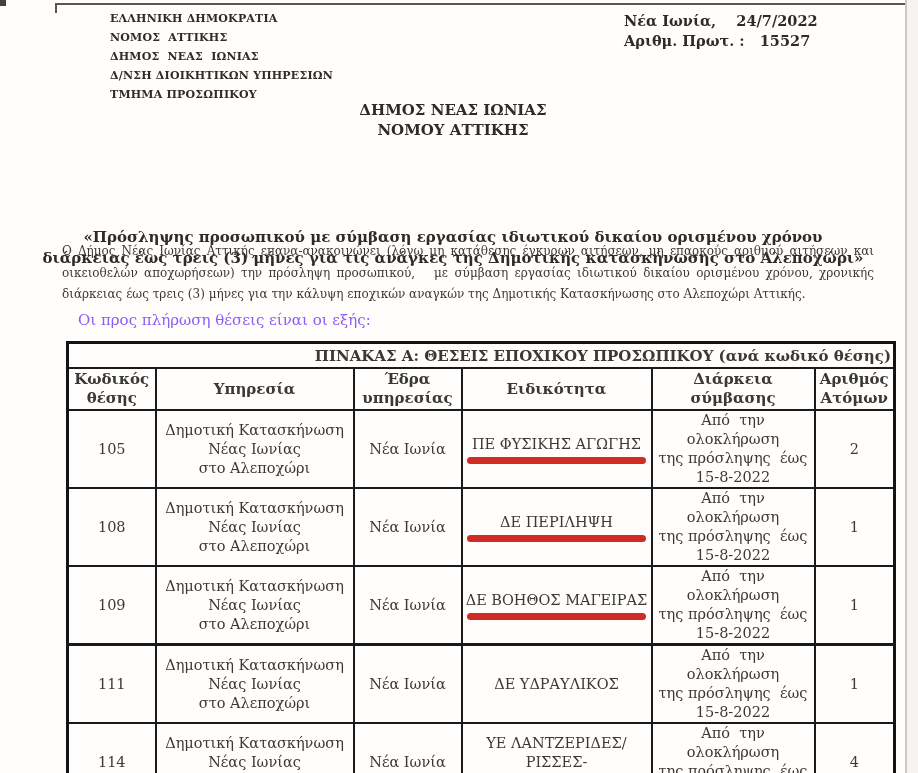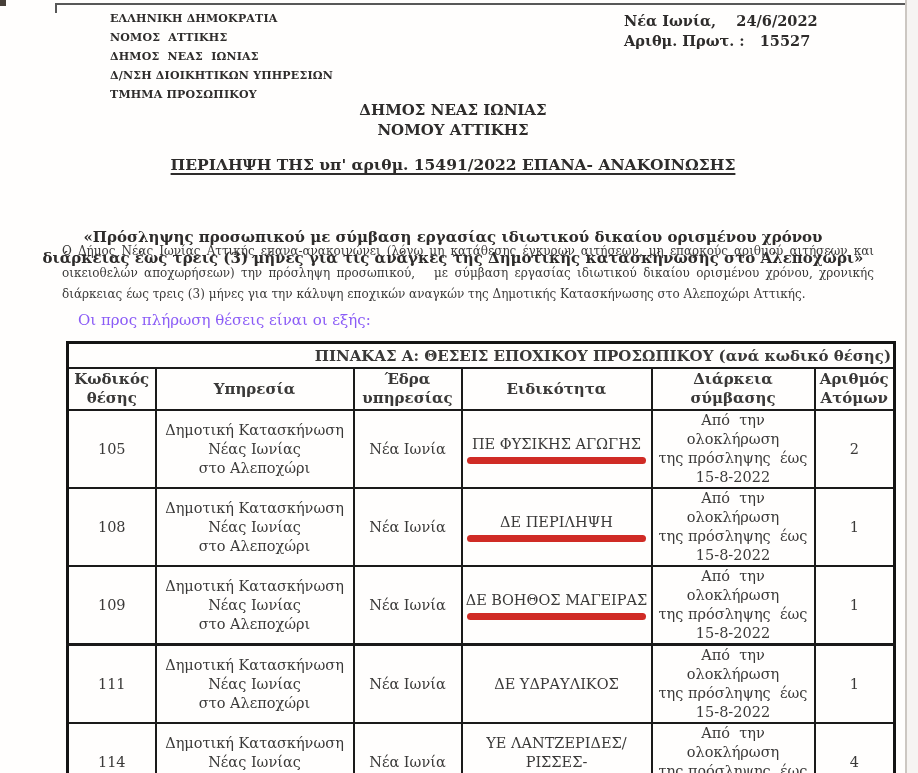--- a/index.html
+++ b/index.html
@@ -72,27 +72,26 @@
   <div class="top-tick"></div>
   <div class="right-strip"></div>
   <div class="right-line"></div>
 
   <div class="header-left">ΕΛΛΗΝΙΚΗ ΔΗΜΟΚΡΑΤΙΑ
 ΝΟΜΟΣ  ΑΤΤΙΚΗΣ
 ΔΗΜΟΣ  ΝΕΑΣ  ΙΩΝΙΑΣ
 Δ/ΝΣΗ ΔΙΟΙΚΗΤΙΚΩΝ ΥΠΗΡΕΣΙΩΝ
 ΤΜΗΜΑ ΠΡΟΣΩΠΙΚΟΥ</div>
 
-  <div class="header-right"><span>Νέα Ιωνία,    24/6/2022</span>
+  <div class="header-right"><span>Νέα Ιωνία,    24/7/2022</span>
 <span>Αριθμ. Πρωτ. :   15527</span></div>
 
   <div class="org-center">ΔΗΜΟΣ ΝΕΑΣ ΙΩΝΙΑΣ
 ΝΟΜΟΥ ΑΤΤΙΚΗΣ</div>
 
-  <div class="doc-title">ΠΕΡΙΛΗΨΗ ΤΗΣ υπ' αριθμ. 15491/2022 ΕΠΑΝΑ- ΑΝΑΚΟΙΝΩΣΗΣ</div>
 
   <div class="doc-subtitle">«Πρόσληψης προσωπικού με σύμβαση εργασίας ιδιωτικού δικαίου ορισμένου χρόνου
 διάρκειας έως τρεις (3) μήνες για τις ανάγκες της Δημοτικής κατασκήνωσης στο Αλεποχώρι»</div>
 
   <div class="body-par">Ο Δήμος Νέας Ιωνίας Αττικής επανα-ανακοινώνει (λόγω μη κατάθεσης έγκυρων αιτήσεων, μη επαρκούς αριθμού αιτήσεων και οικειοθελών αποχωρήσεων) την πρόσληψη προσωπικού,   με σύμβαση εργασίας ιδιωτικού δικαίου ορισμένου χρόνου, χρονικής διάρκειας έως τρεις (3) μήνες για την κάλυψη εποχικών αναγκών της Δημοτικής Κατασκήνωσης στο Αλεποχώρι Αττικής.</div>
 
   <div class="body-line2">Οι προς πλήρωση θέσεις είναι οι εξής:</div>
 
   <table class="positions">
     <colgroup>

